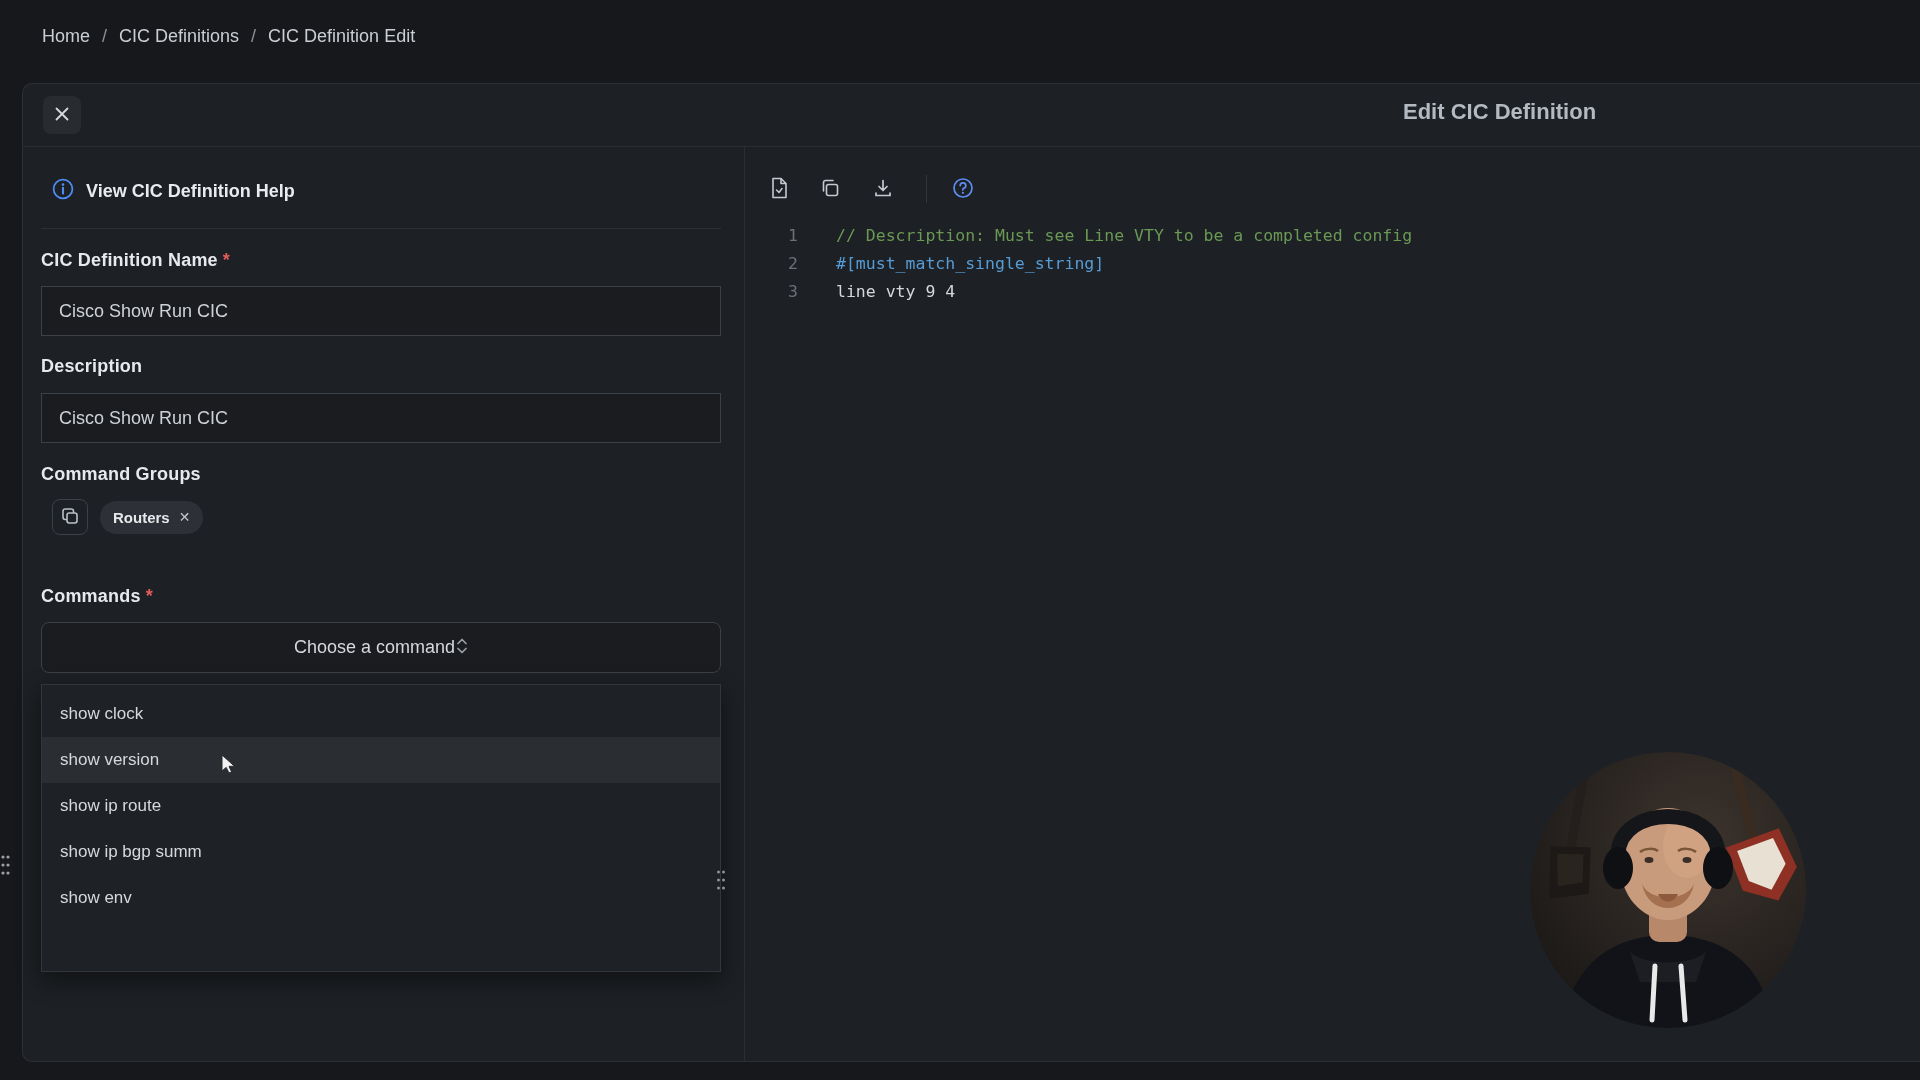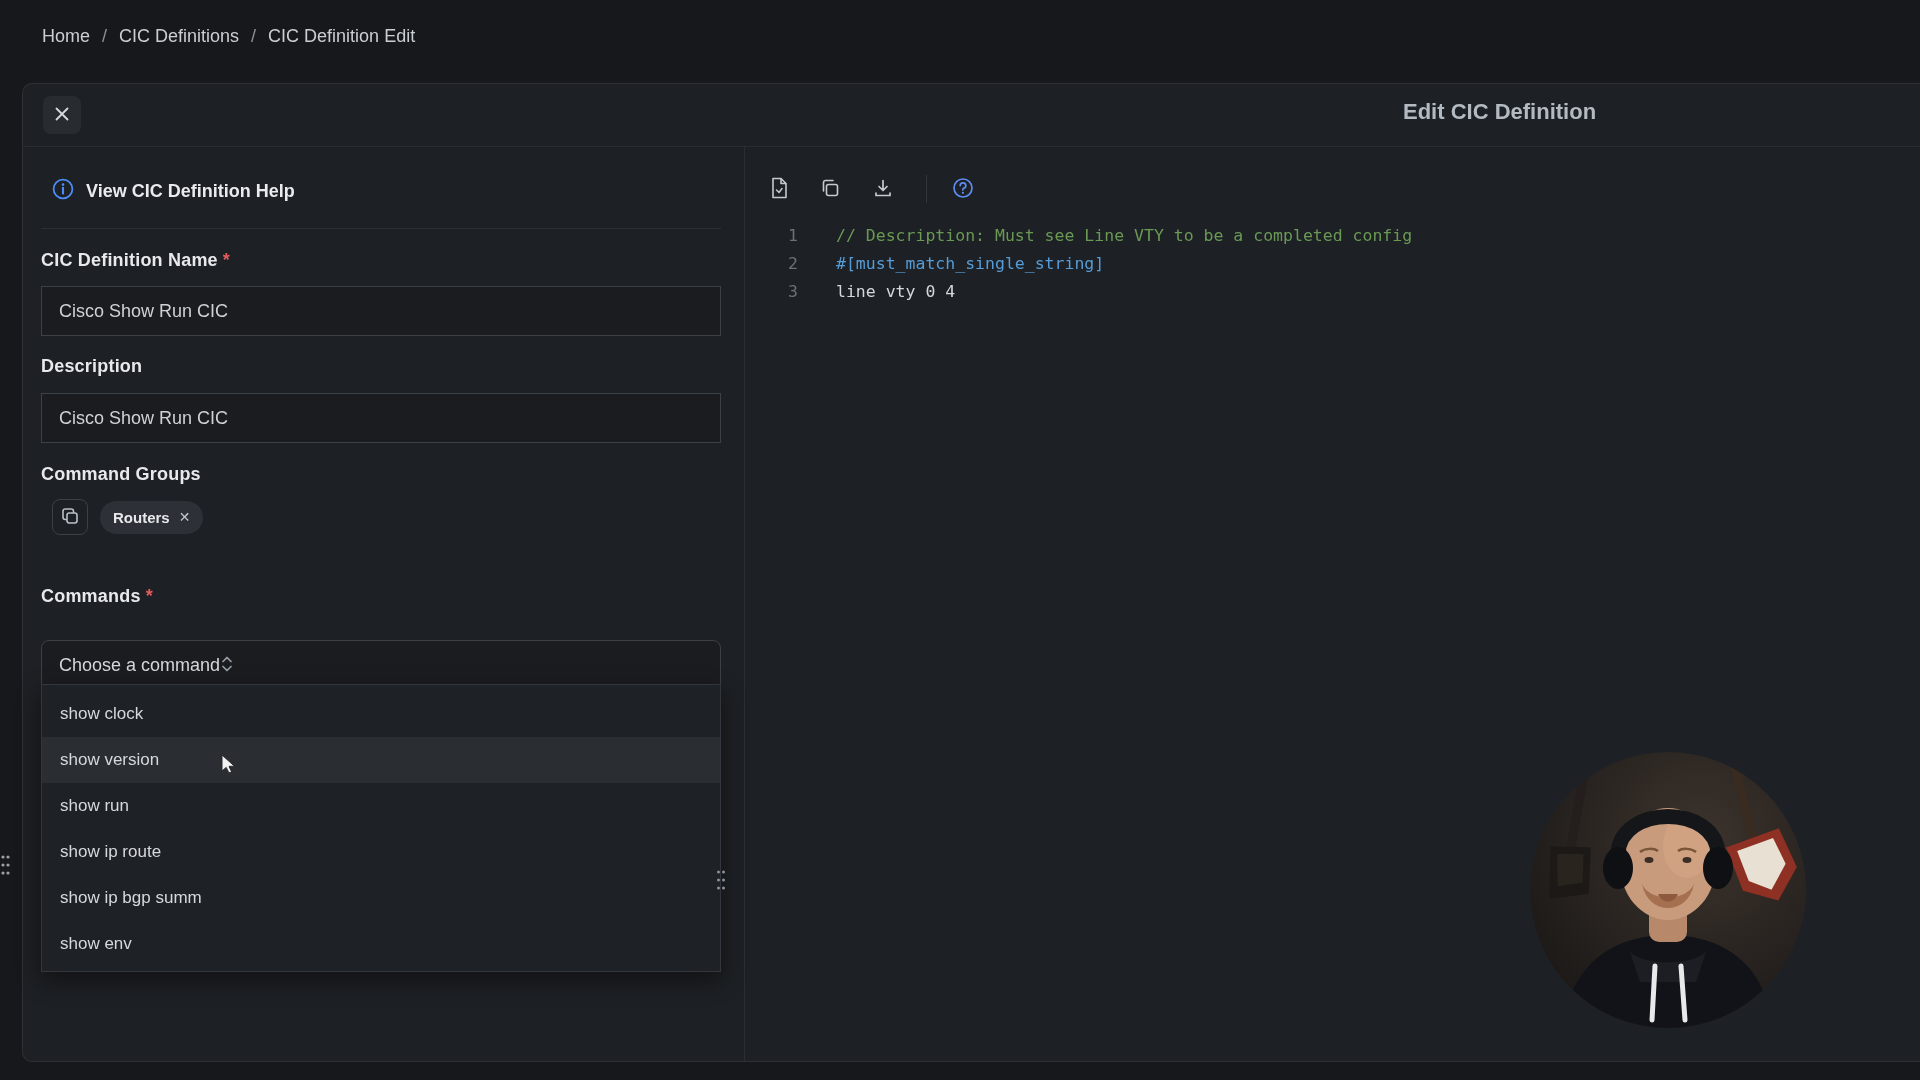--- a/index.html
+++ b/index.html
@@ -26,21 +26,21 @@
   .req { color:#e25c5c; margin-left:5px; font-weight:700; }
 
   .f-input { position:absolute; left:18px; width:680px; height:50px; background:#1a1c20; border:1px solid #3c4047; border-radius:0; color:#ced2d7; font-size:18px; font-family:"Liberation Sans",sans-serif; padding:0 17px; outline:none; }
 
   .chip-row { position:absolute; left:29px; top:415px; display:flex; align-items:center; gap:12px; }
   .group-icon-btn { width:36px; height:36px; border:1px solid #3c4047; border-radius:8px; background:transparent; display:flex; align-items:center; justify-content:center; cursor:pointer; }
   .chip { height:33px; background:#2d3036; border-radius:17px; display:flex; align-items:center; gap:9px; padding:0 13px; cursor:pointer; }
   .chip .chip-label { font-size:15px; font-weight:700; color:#e6e8eb; }
   .chip .chip-x { font-size:14px; color:#c2c6cb; cursor:pointer; }
 
-  .select-box { position:absolute; left:18px; top:556px; width:680px; height:51px; background:#1a1c20; border:1px solid #3c4047; border-radius:8px; display:flex; align-items:center; justify-content:flex-start; padding:0 16px 0 17px; cursor:pointer; }
+  .select-box { position:absolute; left:18px; top:538px; width:680px; height:51px; background:#1a1c20; border:1px solid #3c4047; border-radius:8px; display:flex; align-items:center; justify-content:center; padding:0 16px 0 17px; cursor:pointer; }
   .select-box .sel-text { font-size:18px; color:#d4d7db; }
 
   .dropdown { position:absolute; left:18px; top:600px; width:680px; height:288px; background:#1e2125; border:1px solid #33373d; border-radius:0; padding:6px 0; box-shadow:0 8px 22px rgba(0,0,0,.45); }
   .dd-item { height:46px; display:flex; align-items:center; padding-left:18px; font-size:17px; color:#d5d8dc; cursor:pointer; }
   .dd-item.hl { background:#2a2d32; }
 
   
   .divider-v { position:absolute; left:721px; top:62px; bottom:0; width:1px; background:#2a2d32; }
 
   
@@ -140,21 +140,20 @@
         <svg width="14" height="22" viewBox="0 0 14 22">
             <path d="M3 8.5 L7 4.5 L11 8.5" stroke="#9aa0a8" stroke-width="1.7" fill="none" stroke-linecap="round" stroke-linejoin="round"></path>
             <path d="M3 13.5 L7 17.5 L11 13.5" stroke="#9aa0a8" stroke-width="1.7" fill="none" stroke-linecap="round" stroke-linejoin="round"></path>
           </svg>
       </span>
     </div>
 
     <div class="dropdown">
       <div class="dd-item">show clock</div>
       <div class="dd-item hl">show version</div>
-      <div class="dd-item">show run</div>
       <div class="dd-item">show ip route</div>
       <div class="dd-item">show ip bgp summ</div>
       <div class="dd-item">show env</div>
     </div>
 
     <div class="divider-v"></div>
 
     <button class="tool-btn" style="left:738px;">
       <span>
         <svg width="20" height="22" viewBox="0 0 20 22">
@@ -195,21 +194,21 @@
       <div class="code-row">
         <span class="ln">1</span>
         <span class="cd comment">// Description: Must see Line VTY to be a completed config</span>
       </div>
       <div class="code-row">
         <span class="ln">2</span>
         <span class="cd directive">#[must_match_single_string]</span>
       </div>
       <div class="code-row">
         <span class="ln">3</span>
-        <span class="cd plain">line vty 0 4</span>
+        <span class="cd plain">line vty 9 4</span>
       </div>
     </div>
 
   </section>
 
   <div class="webcam">
     <svg width="276" height="276" viewBox="0 0 276 276">
       <defs>
         <radialGradient id="roomGrad" cx="62%" cy="32%" r="85%">
           <stop offset="0%" stop-color="#3c332c"></stop>

